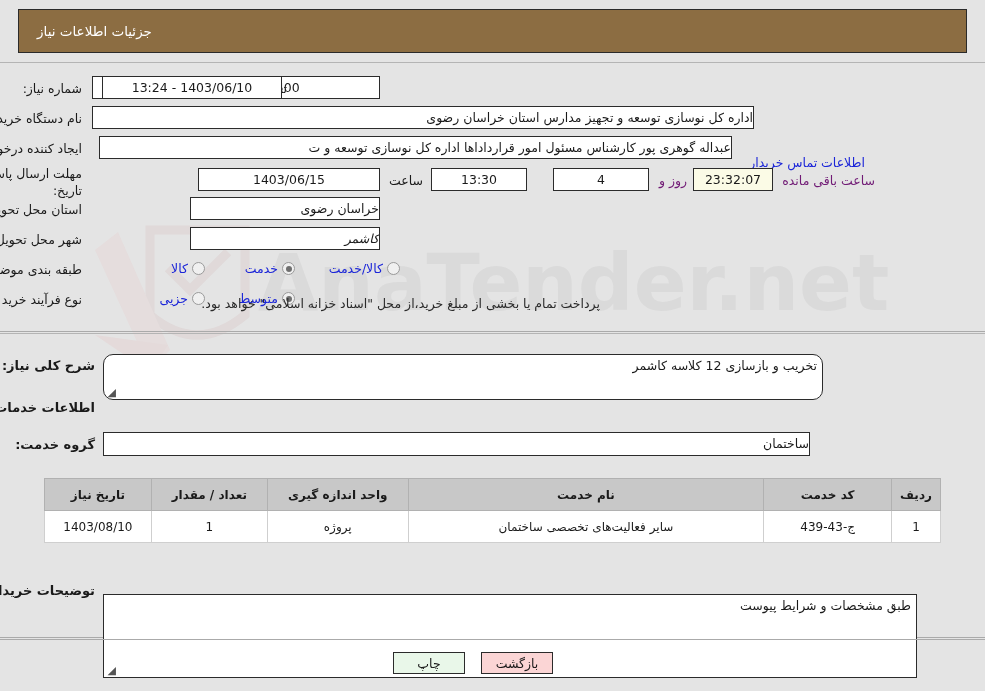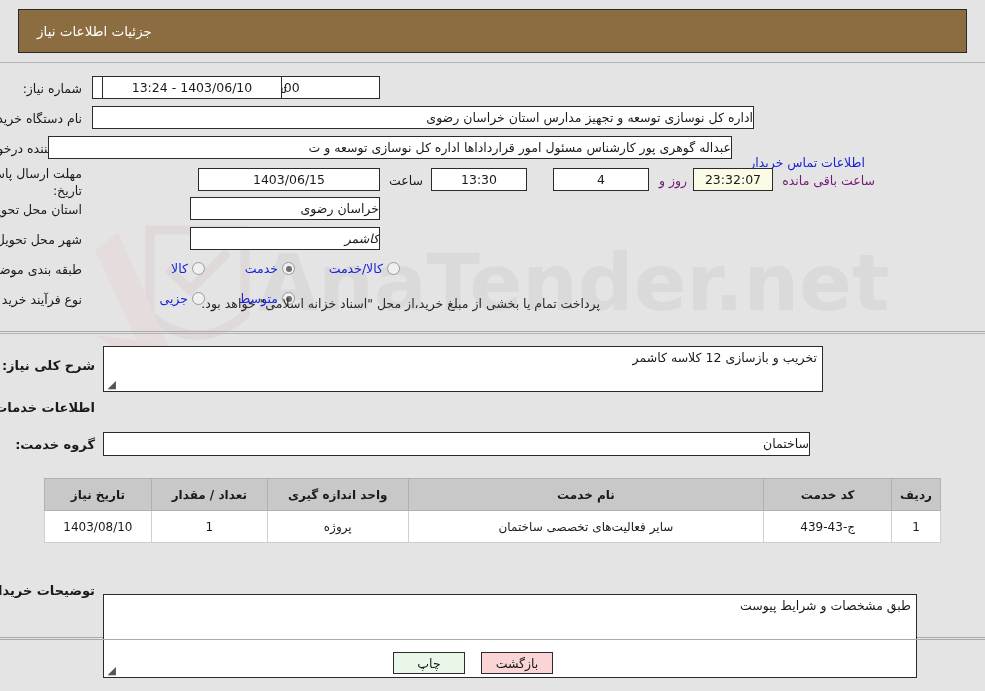--- a/index.html
+++ b/index.html
@@ -215,21 +215,21 @@
     <div class="abs lbl" style="right:903px; top:18px; width:78px;">شماره نیاز:</div>
     <div class="abs box box-center" style="right:605px; top:13px; width:288px; height:23px;">1103004542000500</div>
 
     <div class="abs lbl" style="right:698px; top:18px; width:180px; text-align:right;">تاریخ و ساعت اعلان عمومی:</div>
     <div class="abs box box-center" style="right:703px; top:13px; width:180px; height:23px;">1403/06/10 - 13:24</div>
 
     <div class="abs lbl" style="right:903px; top:48px; width:82px;">نام دستگاه خریدار:</div>
     <div class="abs box box-right" style="right:231px; top:43px; width:662px; height:23px;">اداره کل نوسازی  توسعه و تجهیز مدارس استان خراسان رضوی</div>
 
     <div class="abs lbl" style="right:903px; top:78px; width:90px;">ایجاد کننده درخواست:</div>
-    <div class="abs box box-right" style="right:253px; top:73px; width:684px; height:23px;">عبداله گوهری پور کارشناس مسئول امور قرارداداها  اداره کل نوسازی  توسعه و ت</div>
+    <div class="abs box box-right" style="right:253px; top:73px; width:633px; height:23px;">عبداله گوهری پور کارشناس مسئول امور قرارداداها  اداره کل نوسازی  توسعه و ت</div>
     <a class="abs link" style="right:120px; top:92px;" href="#">اطلاعات تماس خریدار</a>
 
     <div class="abs lbl" style="right:903px; top:103px; width:90px;">مهلت ارسال پاسخ: تا</div>
     <div class="abs lbl" style="right:903px; top:120px; width:90px;">تاریخ:</div>
 
     <div class="abs box box-center" style="right:605px; top:105px; width:182px; height:23px;">1403/06/15</div>
     <div class="abs lbl" style="right:558px; top:110px; width:42px; text-align:center;">ساعت</div>
     <div class="abs box box-center" style="right:458px; top:105px; width:96px; height:23px;">13:30</div>
 
     <div class="abs box box-center" style="right:336px; top:105px; width:96px; height:23px;">4</div>
@@ -265,21 +265,21 @@
     <div class="abs radio-row" style="right:690px; top:228px;">
       <span class="radio checked"></span>
       <span class="radio-lbl">متوسط</span>
     </div>
     <div class="abs darktxt" style="right:385px; top:233px;">پرداخت تمام یا بخشی از مبلغ خرید،از محل "اسناد خزانه اسلامی" خواهد بود.</div>
   </div>
 
   <div class="panel" id="panel-mid">
 
     <div class="abs lbl lbl-bold" style="right:890px; top:24px; width:90px; font-size:13px;">شرح کلی نیاز:</div>
-    <div class="abs ta" style="right:162px; top:12px; width:720px; height:46px;">
+    <div class="abs ta" style="right:162px; top:20px; width:720px; height:46px;border-radius:10px;">
       <span>تخریب و بازسازی 12 کلاسه کاشمر</span>
       <span class="grip">◢</span>
     </div>
 
     <div class="abs lbl lbl-bold" style="right:890px; top:66px; width:180px; font-size:13px;">اطلاعات خدمات مورد نیاز</div>
 
     <div class="abs lbl lbl-bold" style="right:890px; top:103px; width:90px; font-size:13px;">گروه خدمت:</div>
     <div class="abs box box-right" style="right:175px; top:98px; width:707px; height:24px;">ساختمان</div>
 
     <table class="items" style="right:44px; top:144px; width:897px;">

